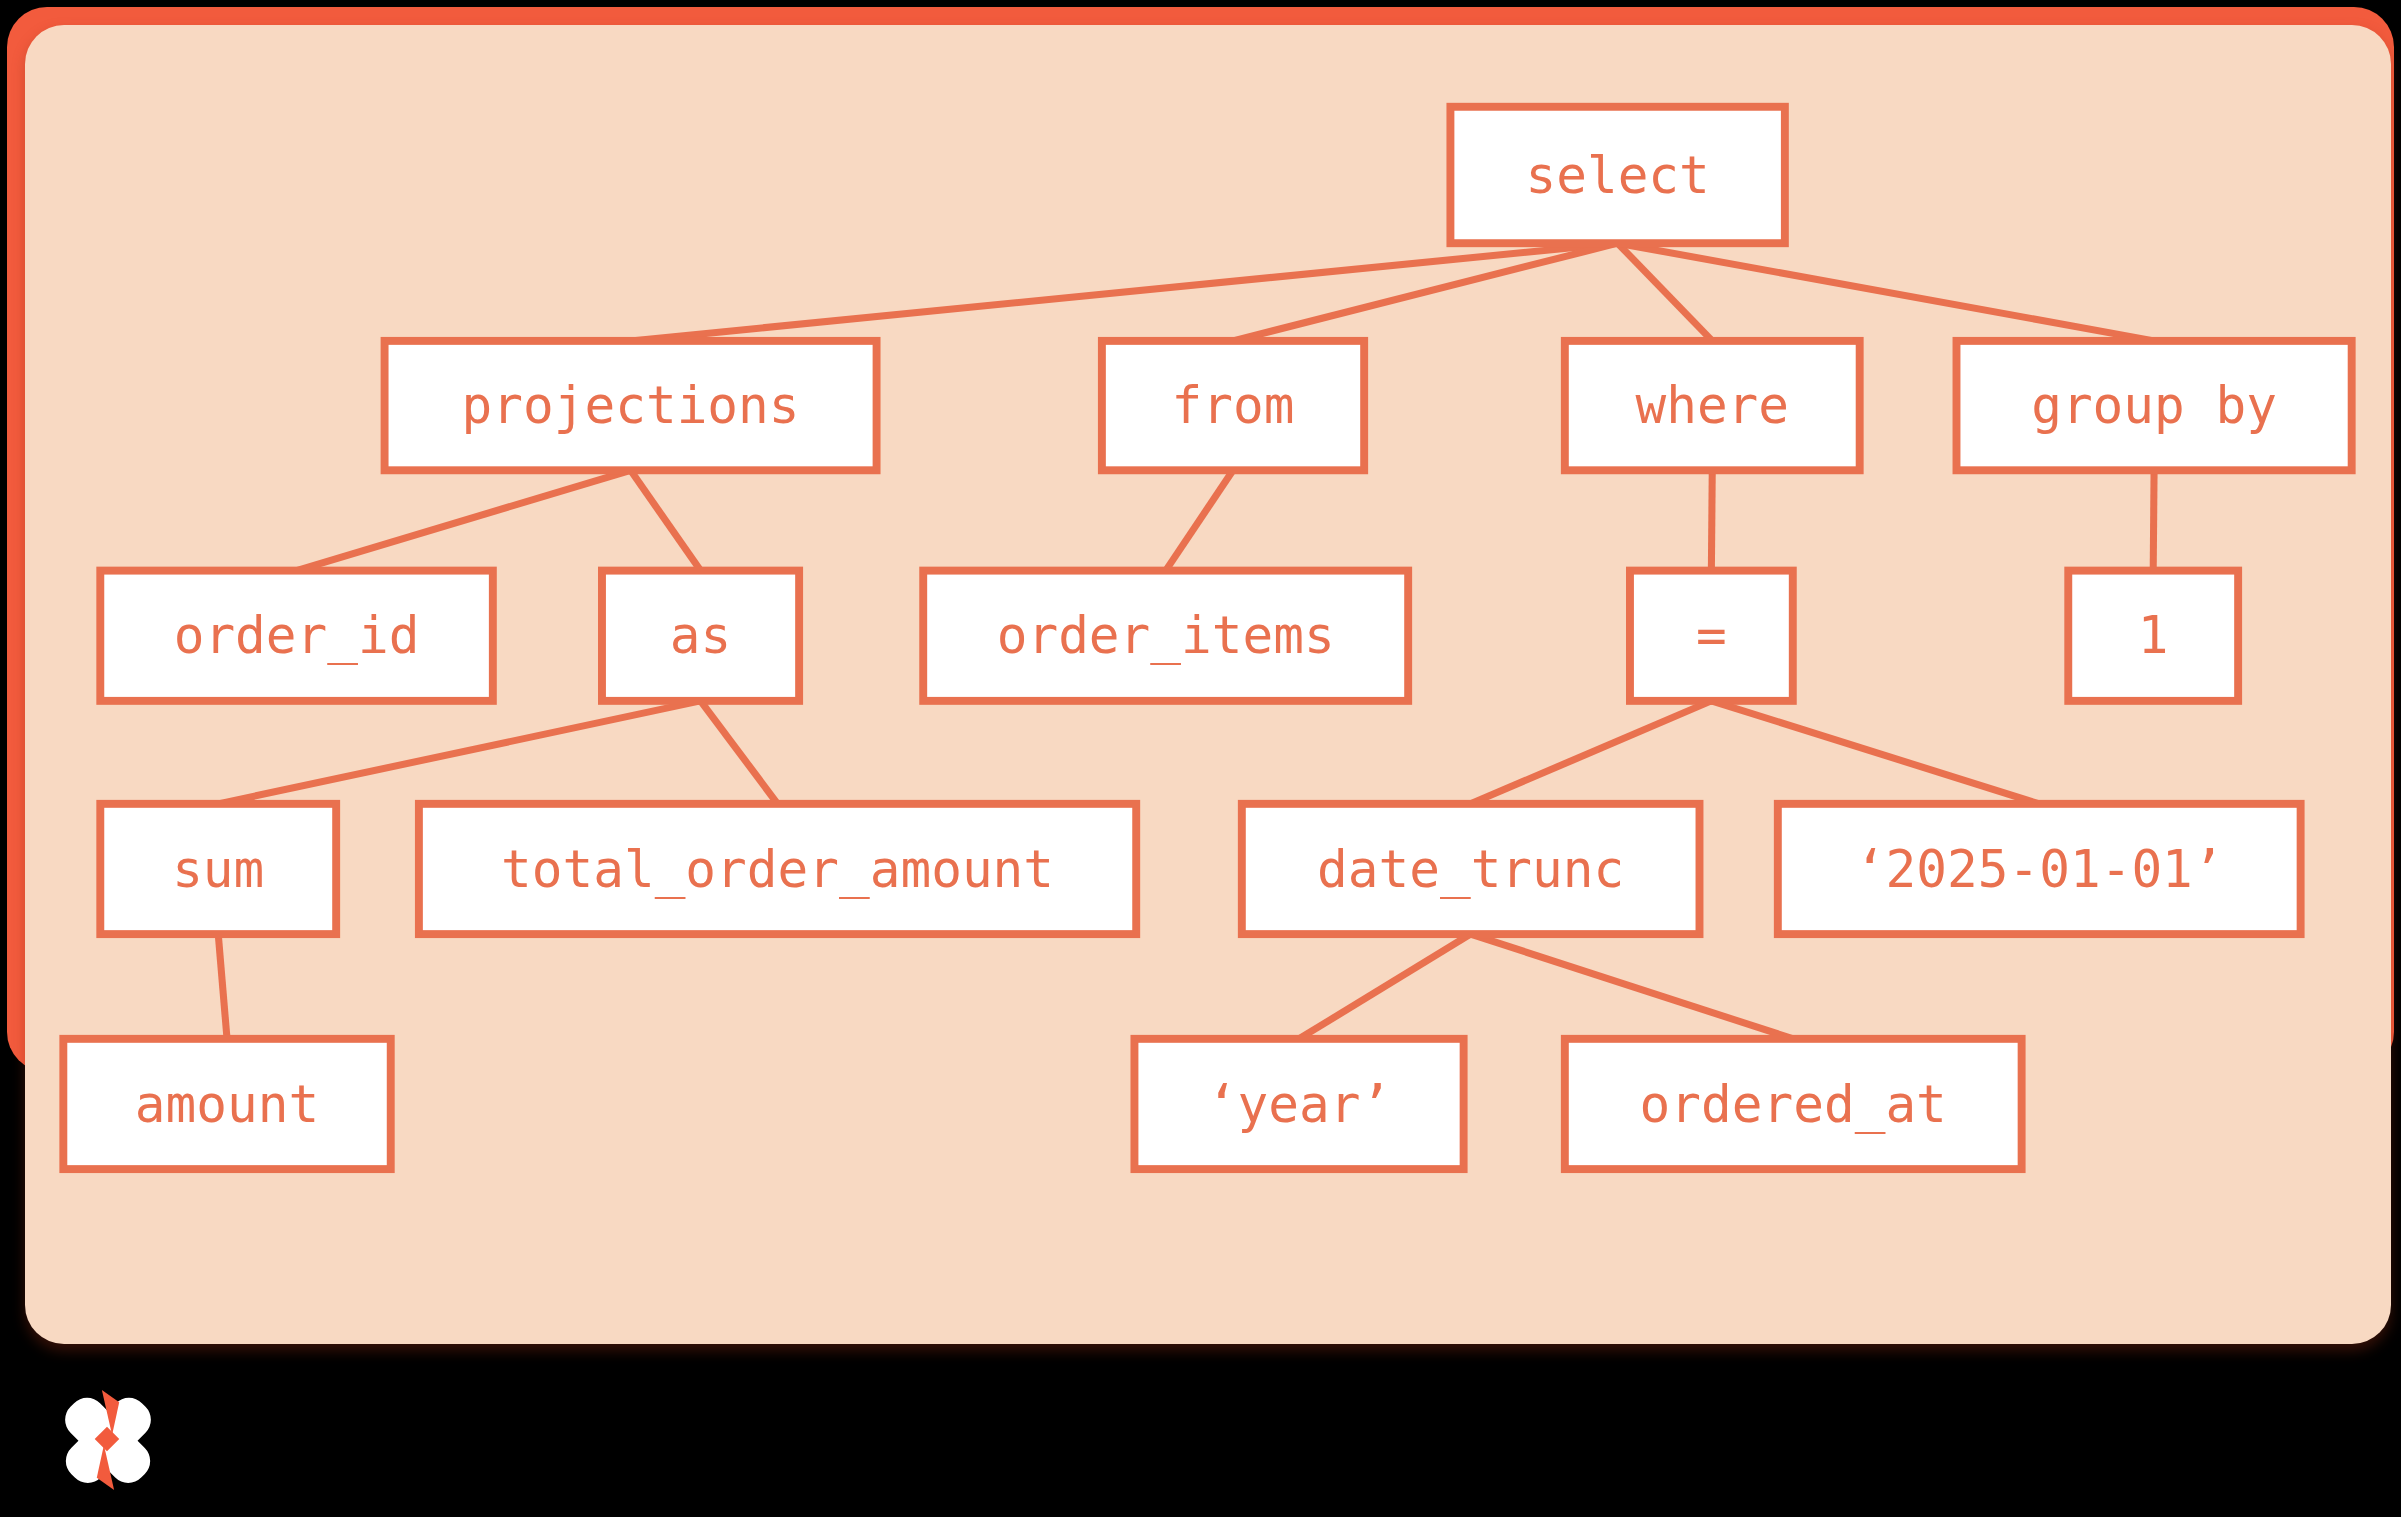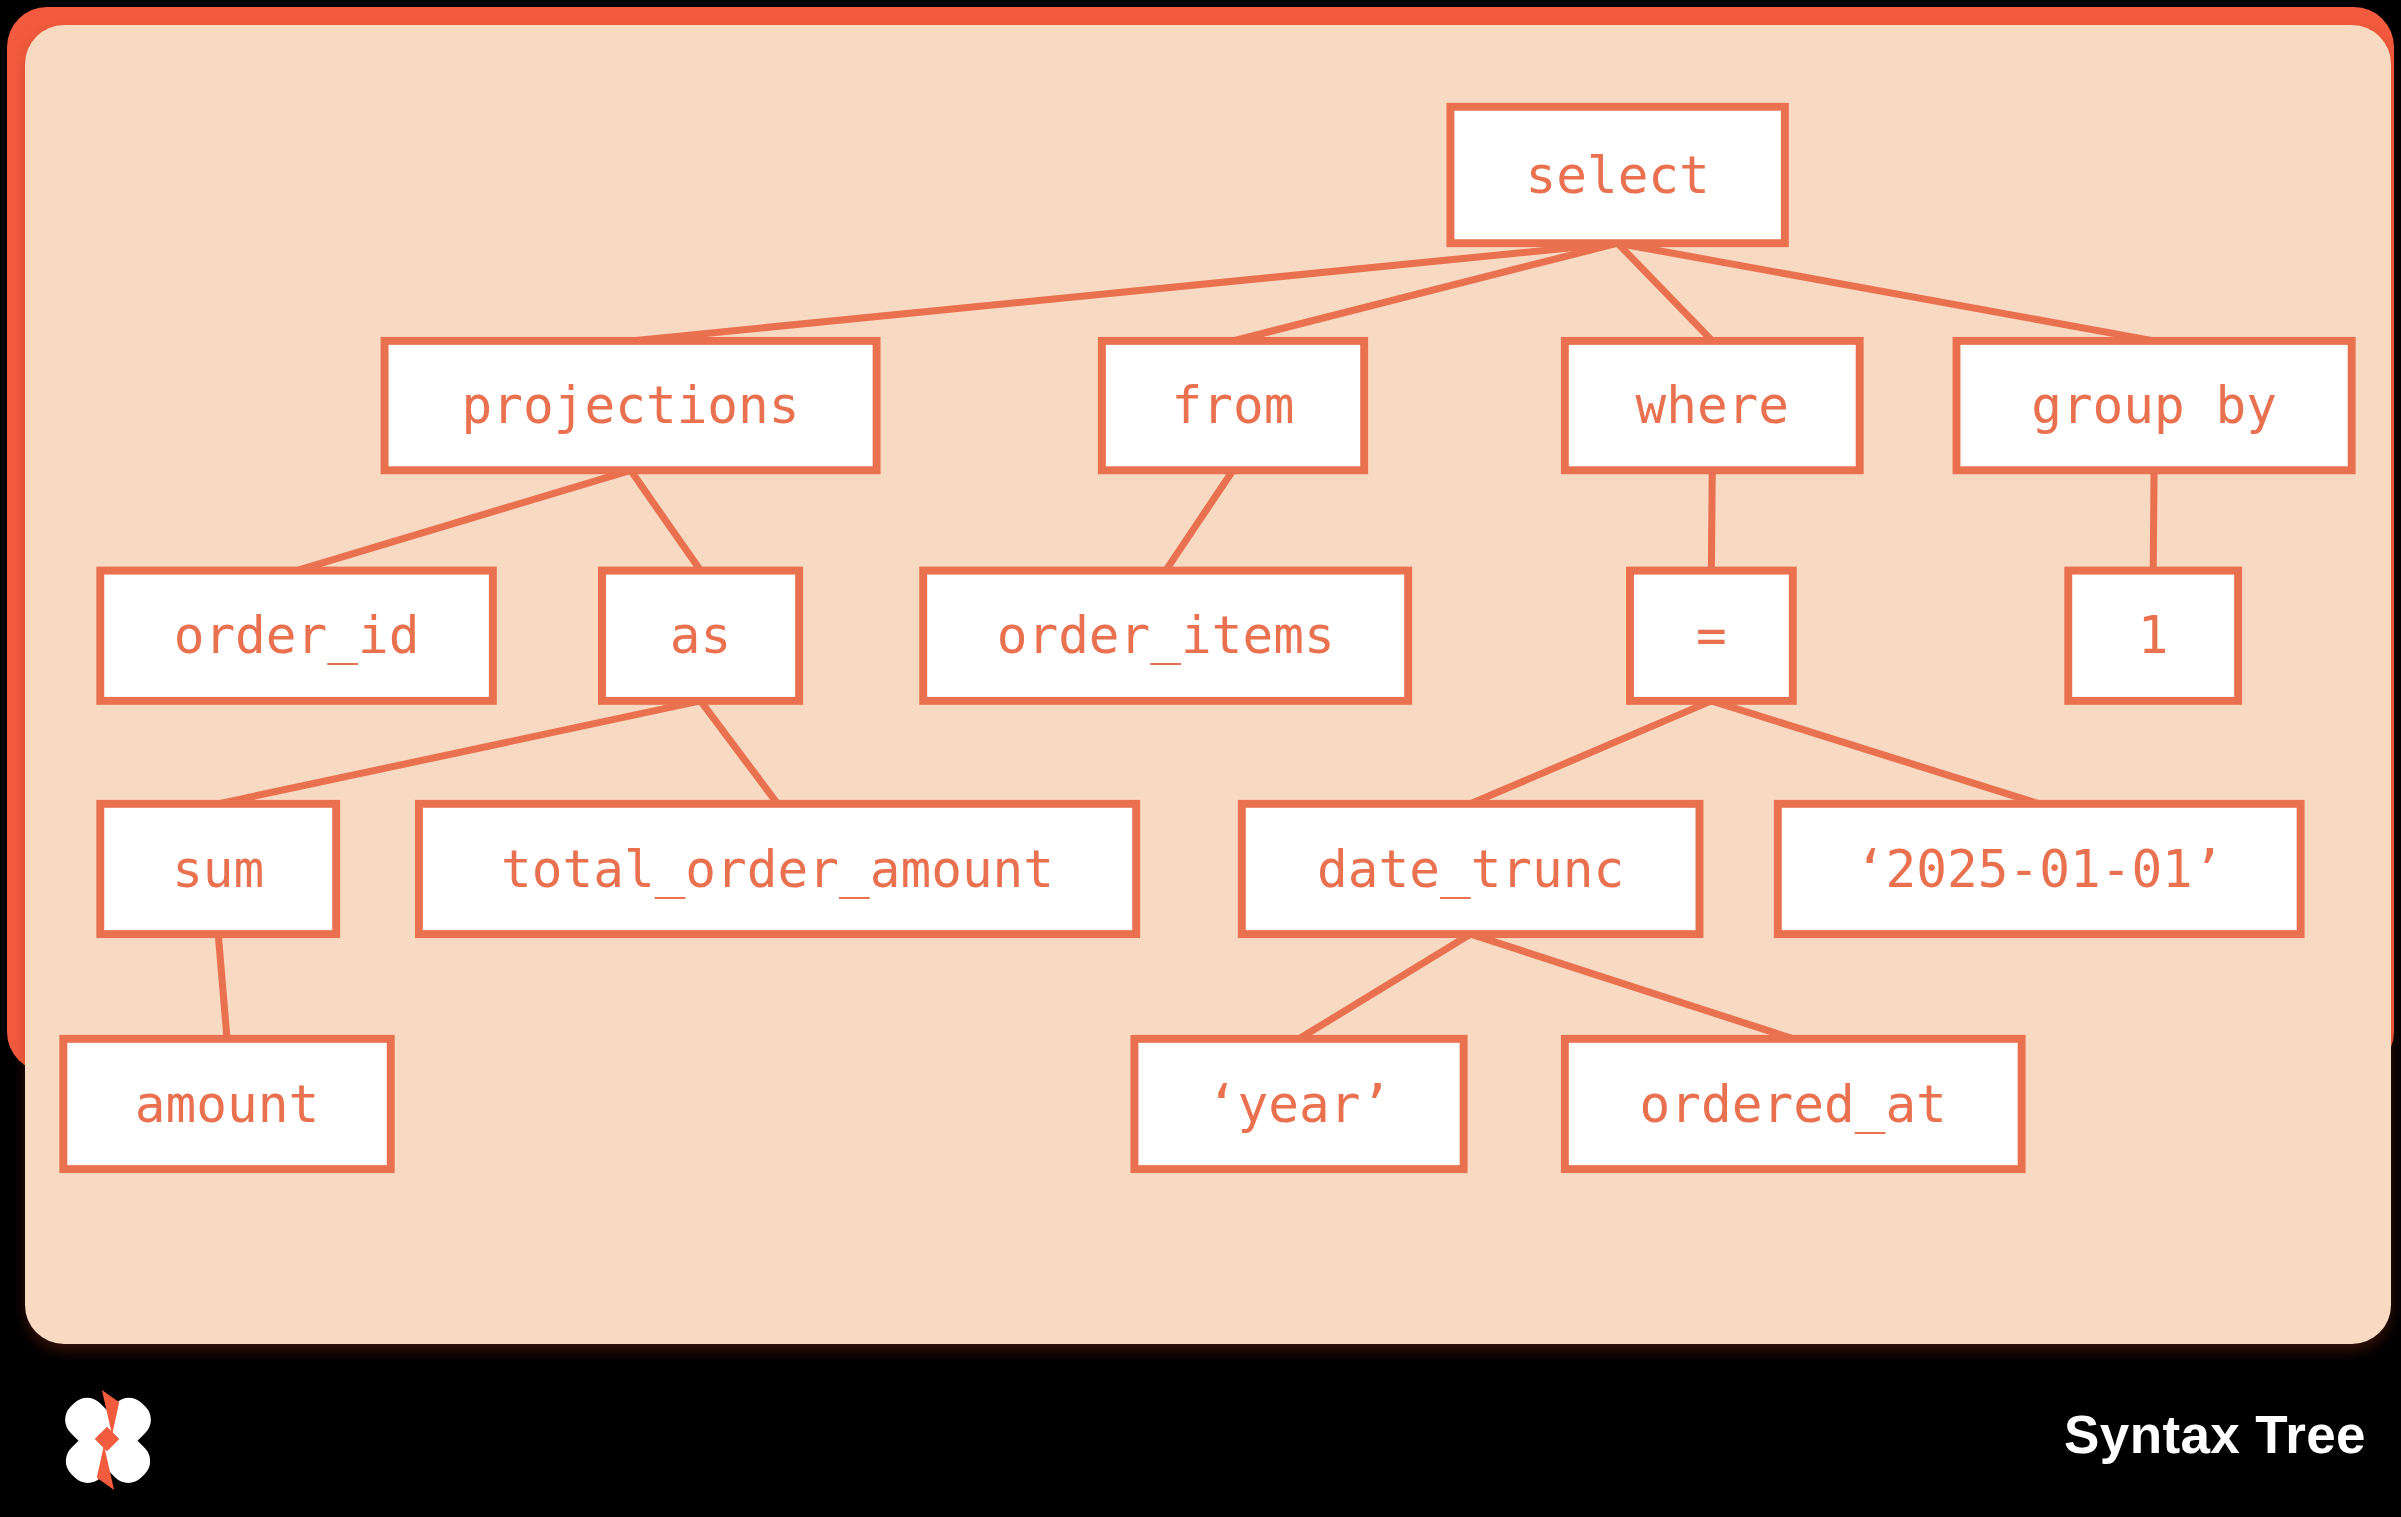--- a/index.html
+++ b/index.html
@@ -144,16 +144,15 @@
     <svg class="footer-logo" viewBox="0 0 100 100">
       <g>
         <rect x="1" y="30" width="98" height="41" rx="18" fill="#ffffff" transform="rotate(45 50 50)"></rect>
         <rect x="1" y="30" width="98" height="41" rx="18" fill="#ffffff" transform="rotate(-45 50 50)"></rect>
         <polygon points="44,1 61,13 54,45" fill="var(--card-bg)"></polygon>
         <polygon points="56,99 39,87 46,55" fill="var(--card-bg)"></polygon>
         <rect x="40.5" y="40.5" width="17" height="17" fill="var(--card-bg)" transform="rotate(45 49 49)"></rect>
       </g>
     </svg>
 
-    <div class="footer-title">Syntax Tree</div>
   </div>
 </div>
 
 
 </body></html>

